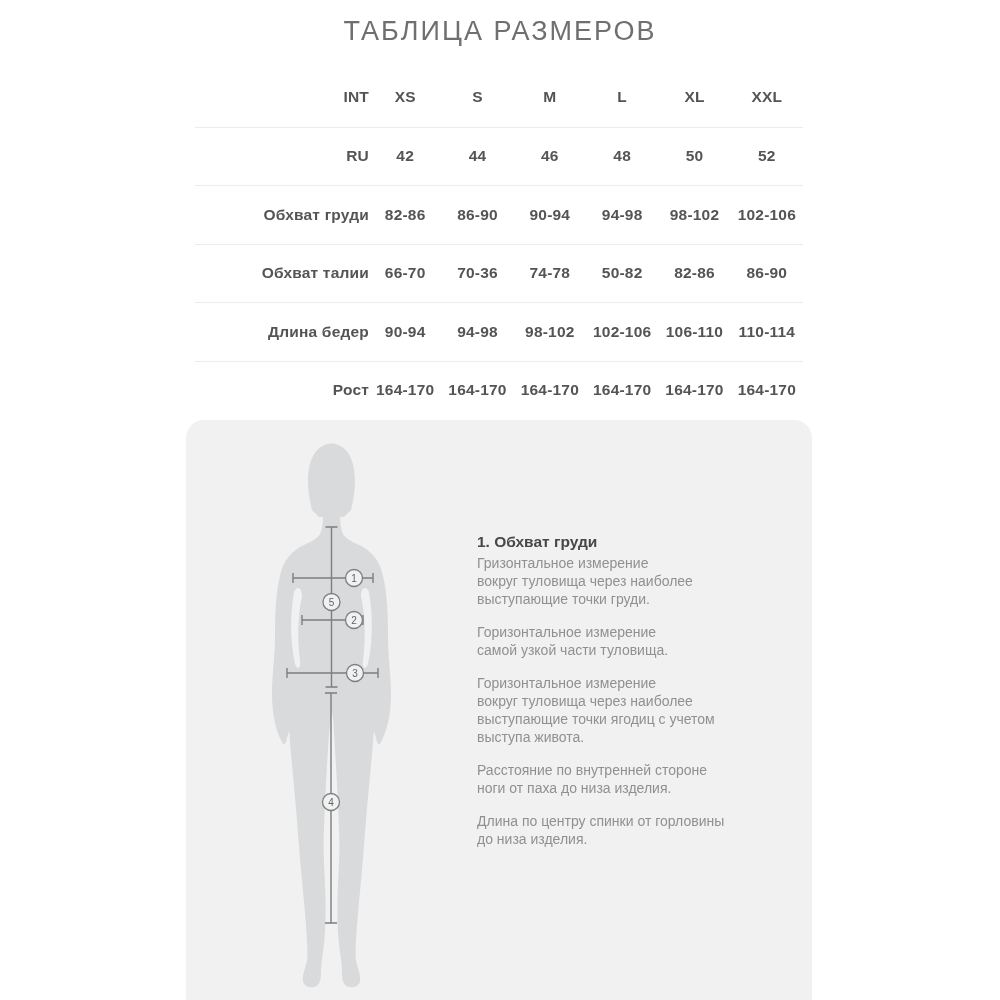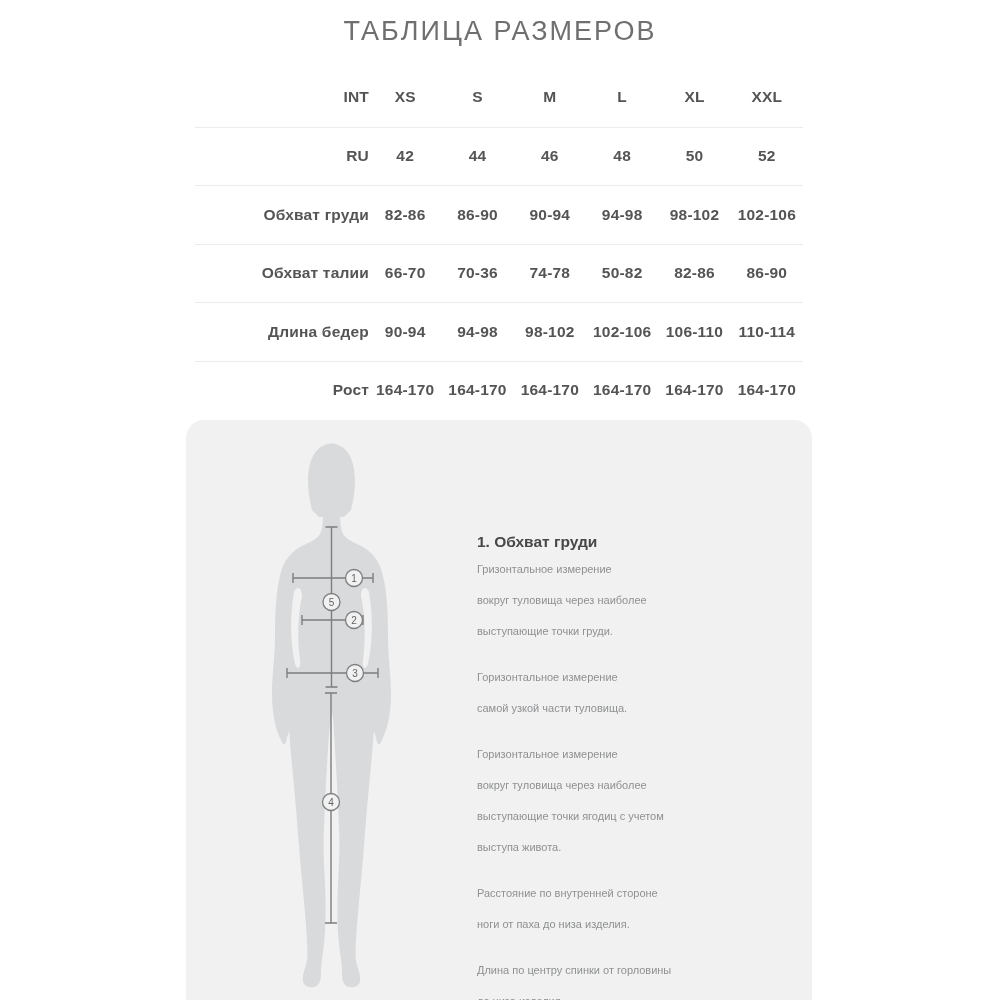--- a/index.html
+++ b/index.html
@@ -24,22 +24,22 @@
   
   .panel { position:absolute; left:186px; top:420px; width:626px; height:580px;
            background:#f1f1f2; border-radius:18px 18px 0 0; }
   .figure-svg { position:absolute; left:0; top:0; }
 
   
   .descriptions { position:absolute; left:291px; top:62px; width:320px;margin-top:48px; }
   .m-section { margin-bottom:15px; }
   .m-head { font-size:15.5px; font-weight:700; color:#474747;
             line-height:23.5px; }
-  .m-body { font-size:11px; font-weight:400; color:#8e9091;
-            line-height:31px; white-space:pre-line; }
+  .m-body { font-size:14px; font-weight:400; color:#8e9091;
+            line-height:18px; white-space:pre-line; }
 </style>
 </head>
 <body>
 
 <div class="page">
 
   <h1 class="title">ТАБЛИЦА РАЗМЕРОВ</h1>
 
   <div class="size-table">
       <div class="t-row">

